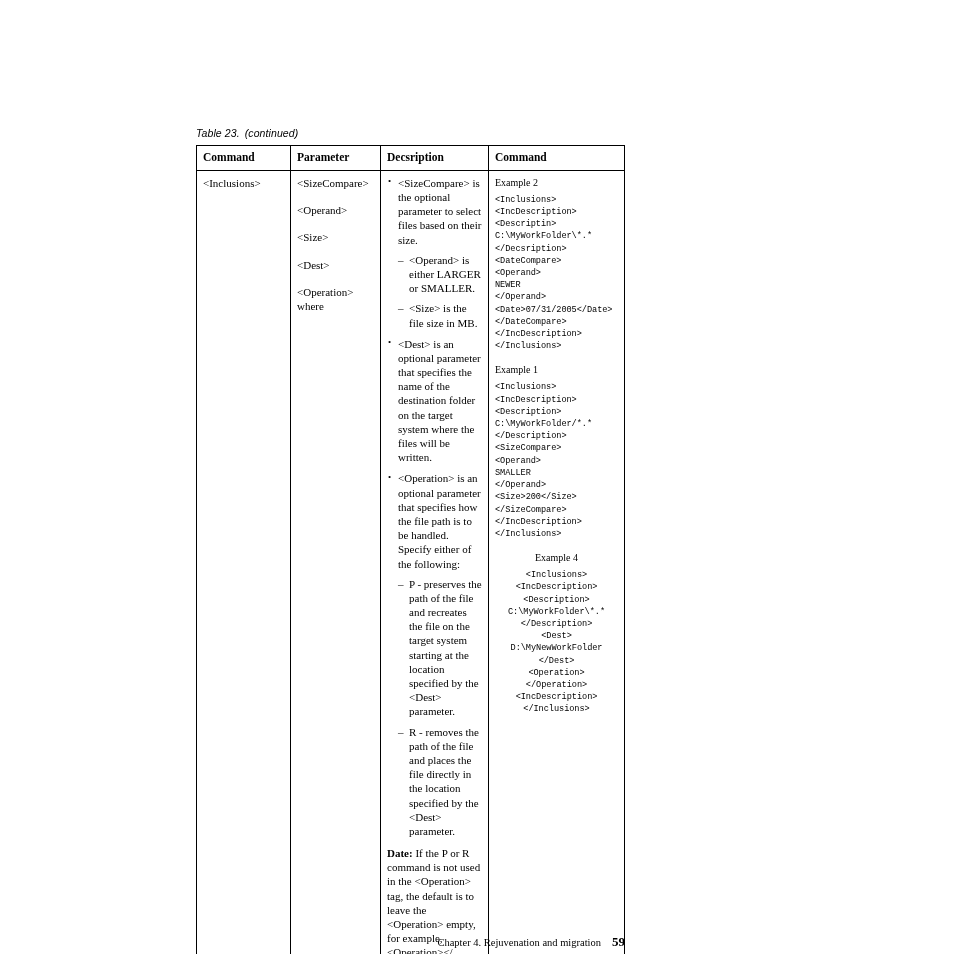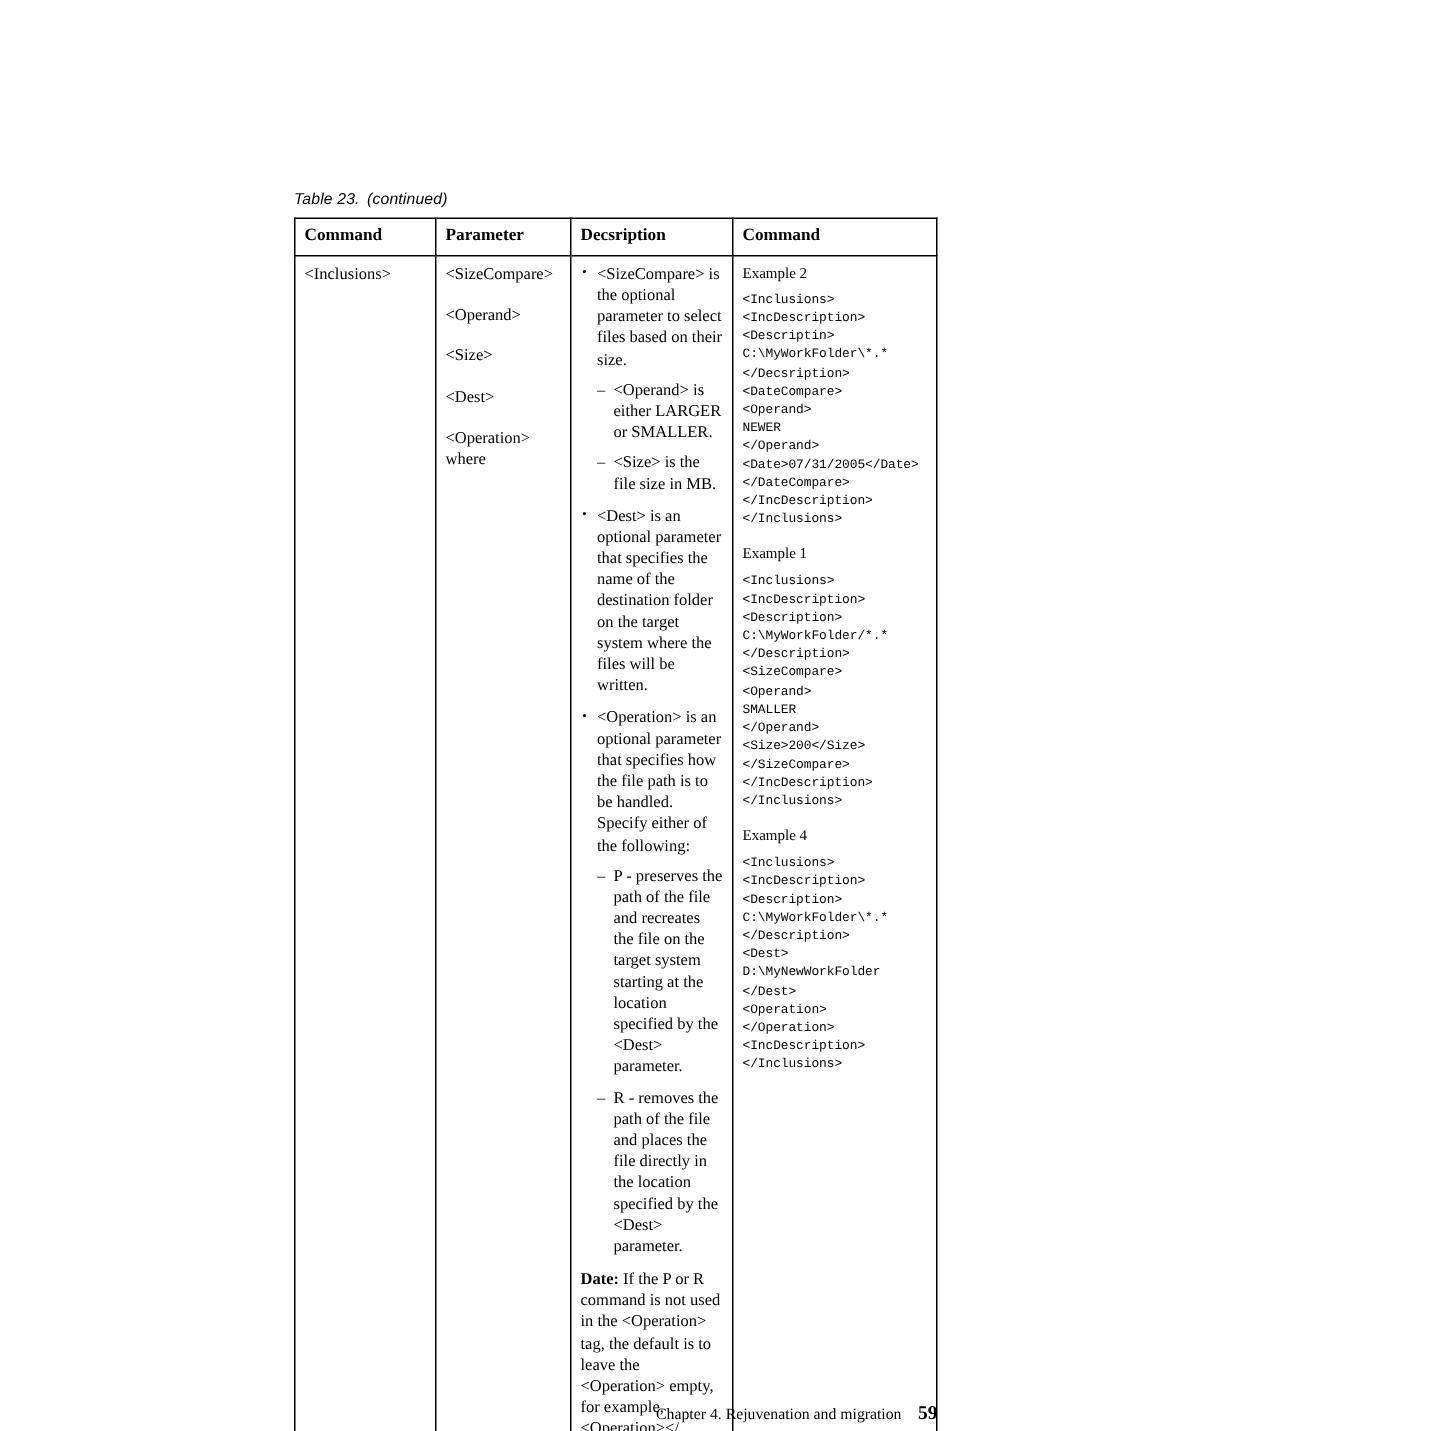--- a/index.html
+++ b/index.html
@@ -135,21 +135,21 @@
     margin-top: 8px;
     font-size: 11px;
     line-height: 1.29;
   }
   .note-label {
     font-weight: bold;
   }
 
   
   .ex-group { margin-bottom: 11px; }
-  .ex-group:last-child { margin-bottom: 0; }
+  .ex-group:last-child { margin-bottom: 0; text-align: center; }
   .ex-title {
     font-family: "Liberation Serif", serif;
     font-size: 10px;
     line-height: 1.3;
     margin-bottom: 5px;
   }
   .ex-code {
     font-family: "Liberation Mono", monospace;
     font-size: 8.6px;
     line-height: 1.42;

